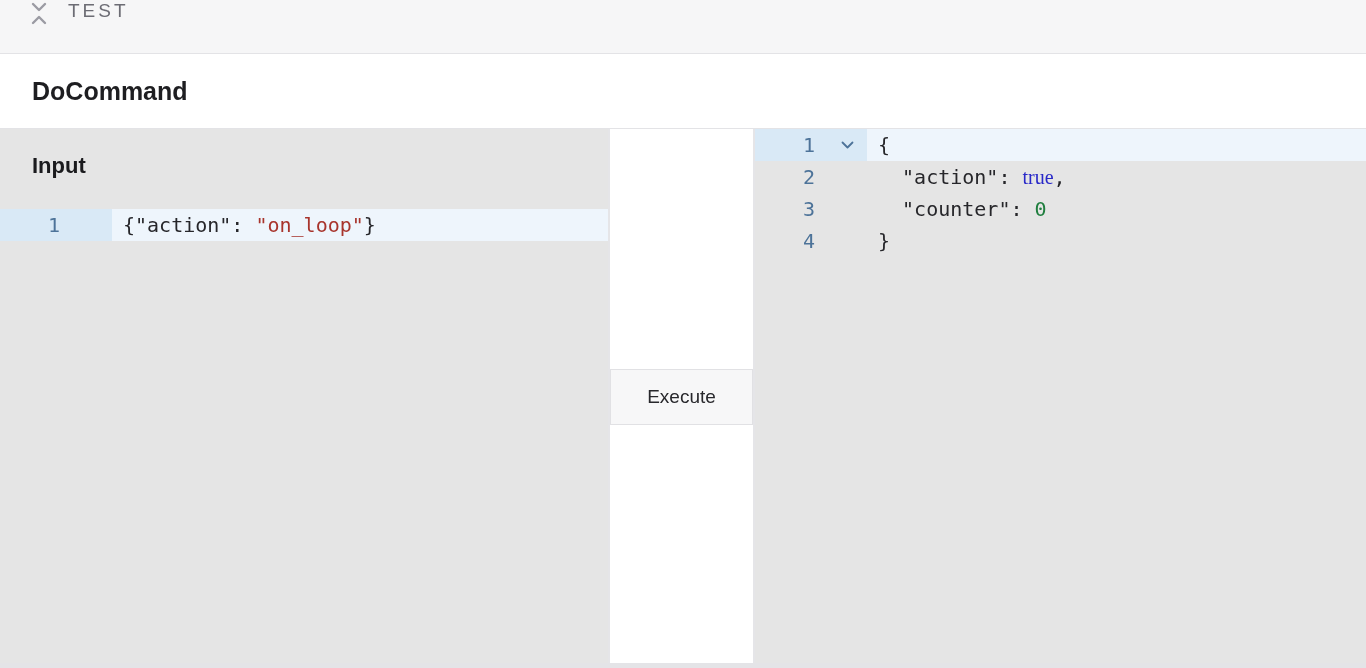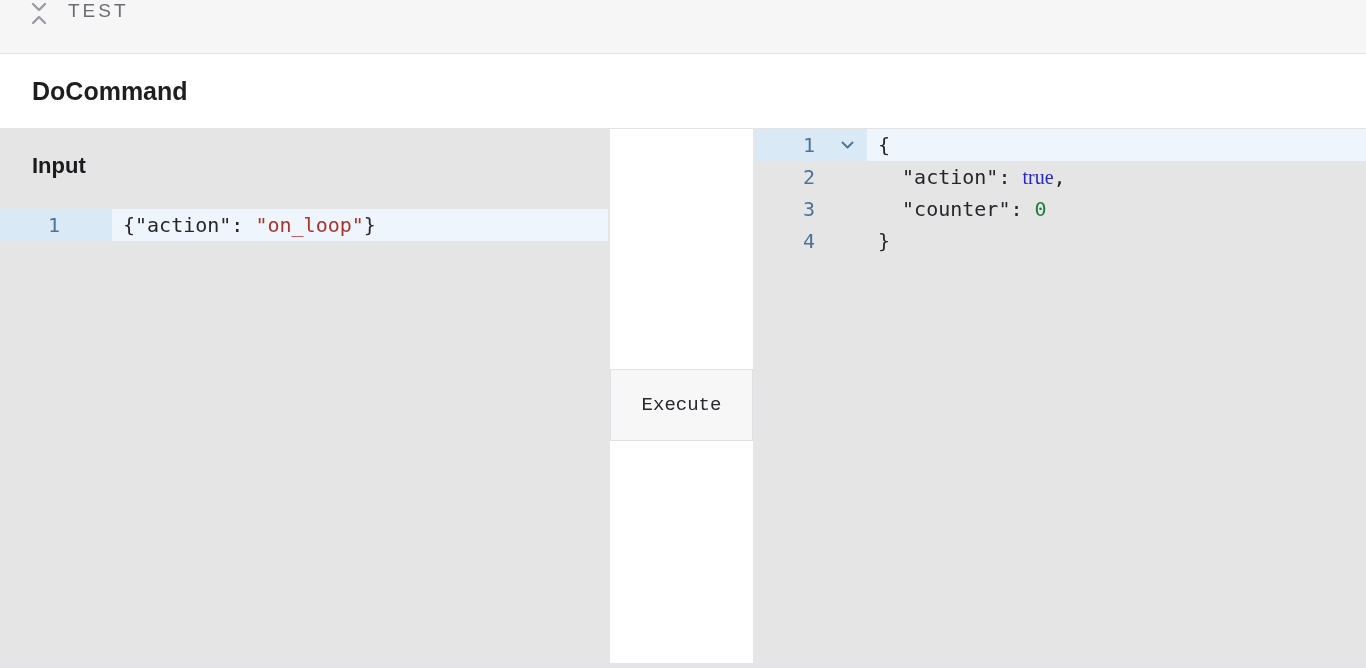--- a/index.html
+++ b/index.html
@@ -20,22 +20,22 @@
   
   .main { display: flex; height: 537px; position: relative; }
   .v-div { width: 2px; background: #e5e5e8; flex: none; }
   .panel { background: #e5e5e5; }
   .panel-input { width: 608px; flex: none; }
   .panel-output { flex: 1; }
   .panel-title-wrap { height: 80px; padding: 24px 0 0 32px; }
   .panel-title { font-size: 22px; font-weight: 700; color: #1b1b1e; }
 
   .middle-col { width: 143px; flex: none; padding-top: 240px; }
-  .execute-btn { display: block; width: 100%; height: 72px; background: #f7f7f8;
-    border: 1px solid #e1e1e4; font-family: Liberation Mono, monospace;
+  .execute-btn { display: block; width: 100%; height: 56px; background: #f7f7f8;
+    border: 1px solid #e1e1e4; font-family: Liberation Sans, sans-serif;
     font-size: 19px; color: #28282c; cursor: pointer; }
 
   
   .editor { font-family: "DejaVu Sans Mono", monospace; font-size: 20px;
     line-height: 32px; color: #26262a; }
   .cm-line { display: flex; height: 32px; cursor: text; }
   .gutter { display: flex; flex: none; }
   .gnum { width: 64px; flex: none; text-align: right; padding-right: 4px;
     color: #4d7399; user-select: none; }
   .gfold { width: 48px; flex: none; display: flex; align-items: center;

